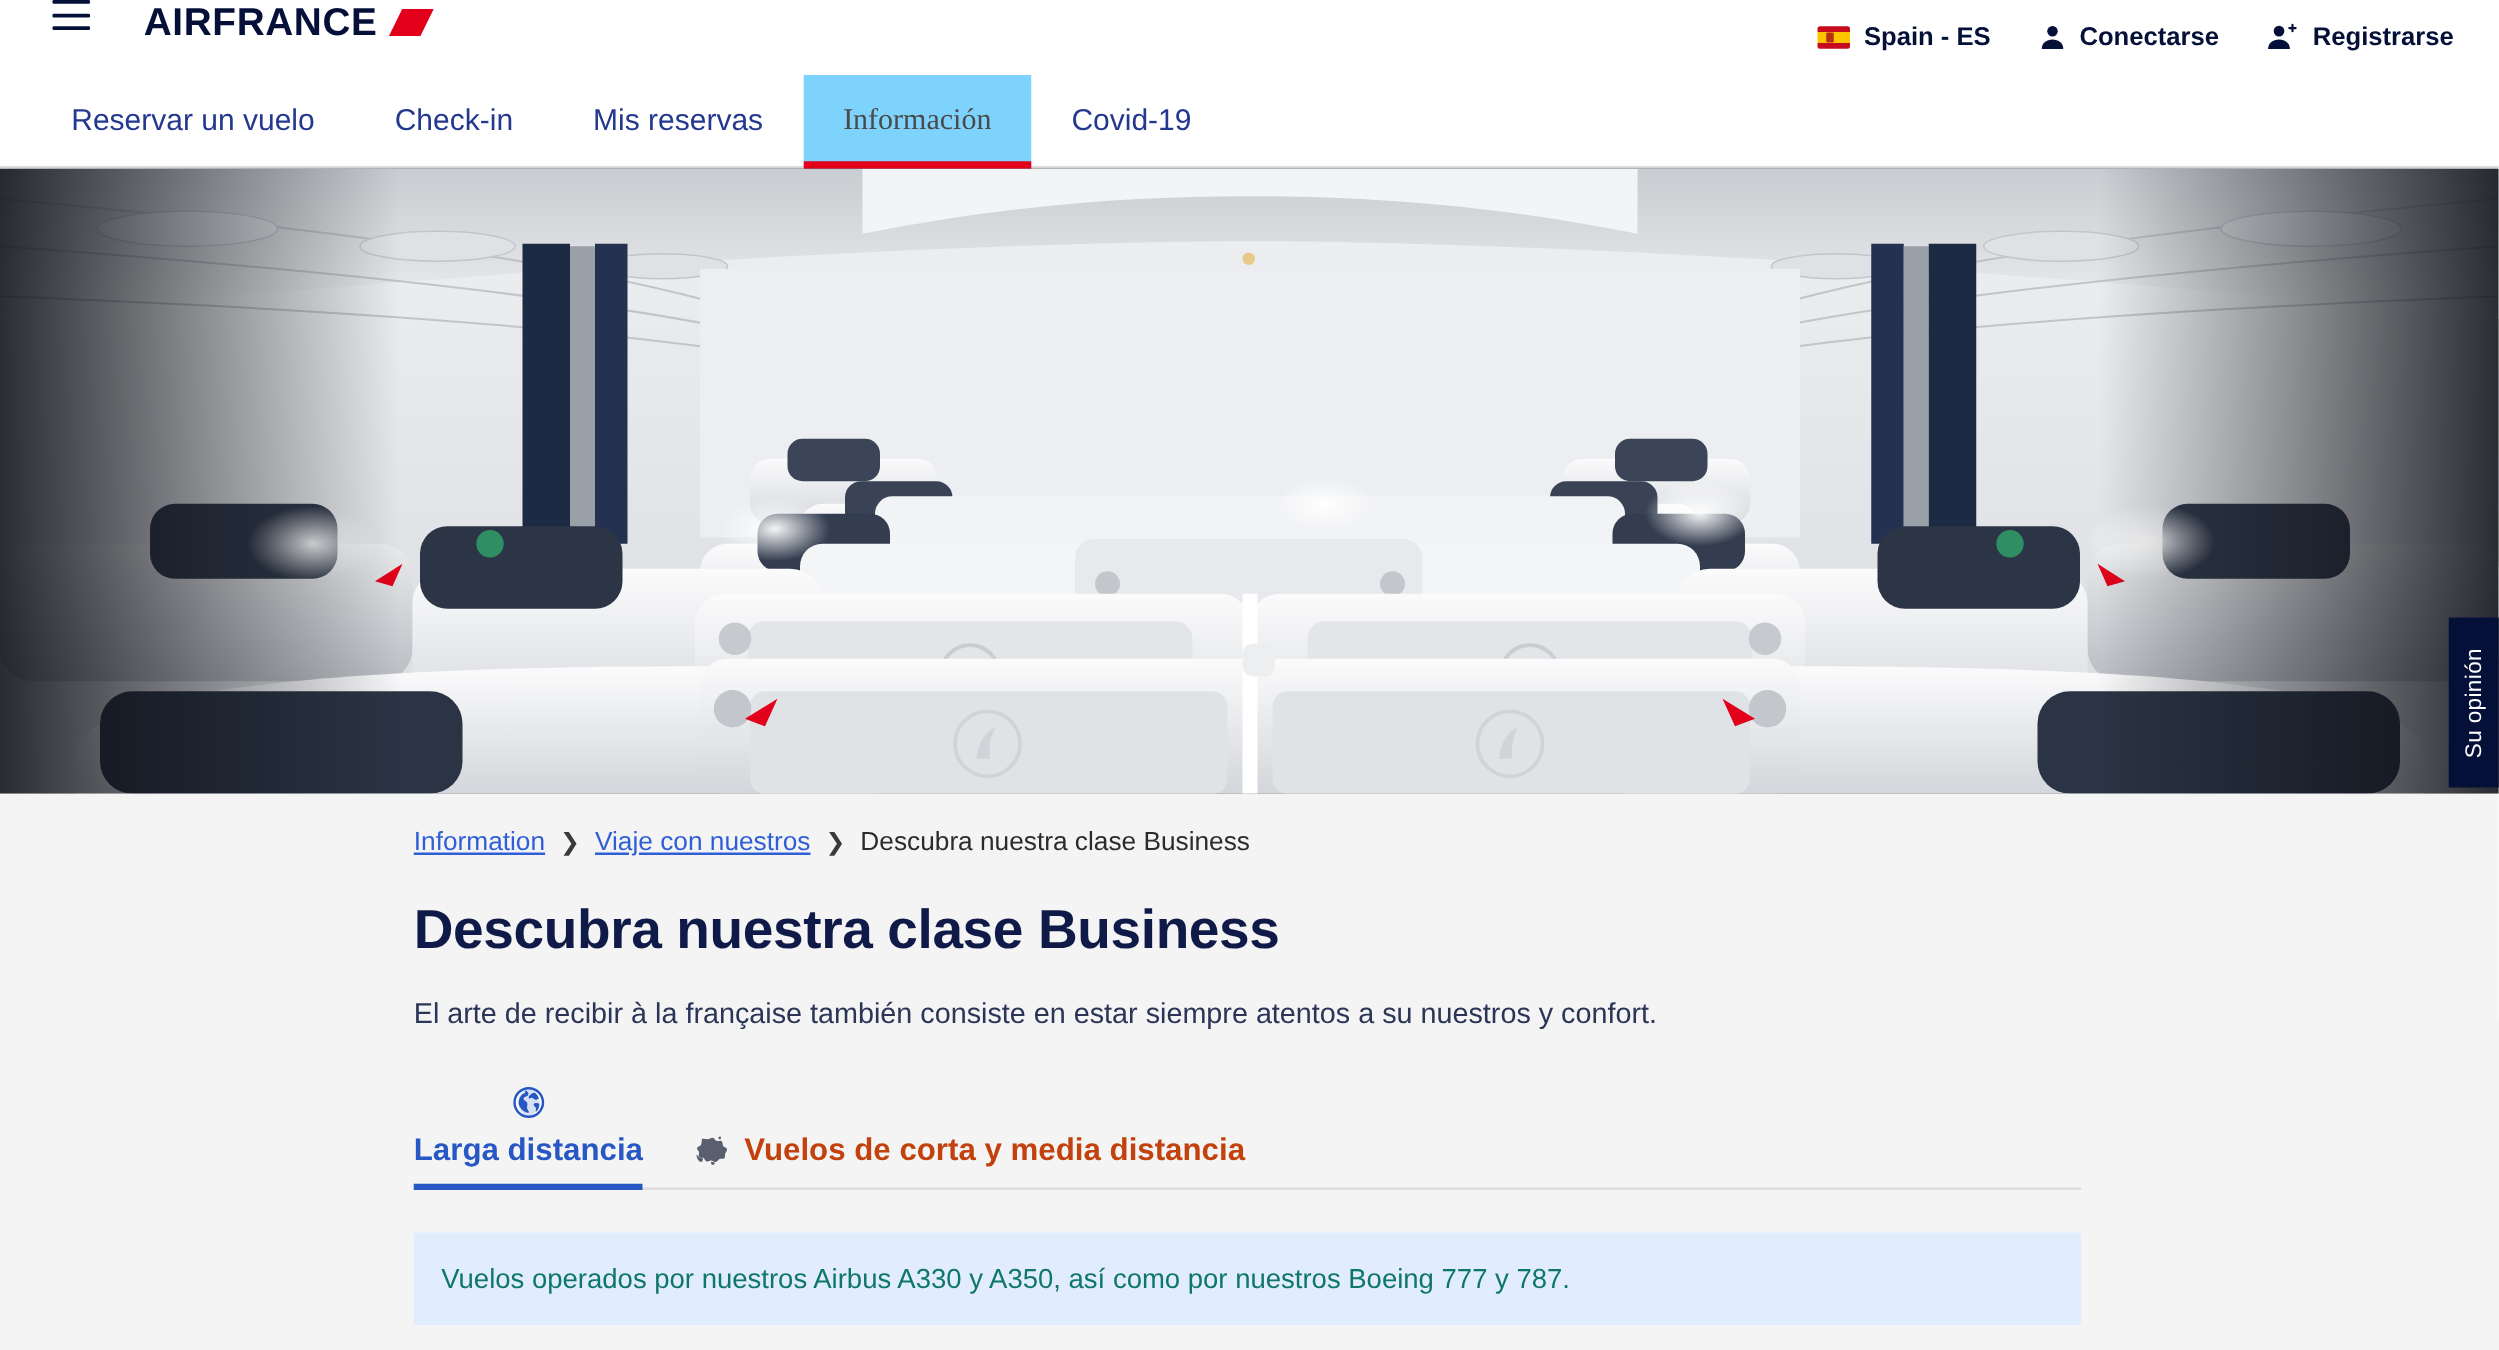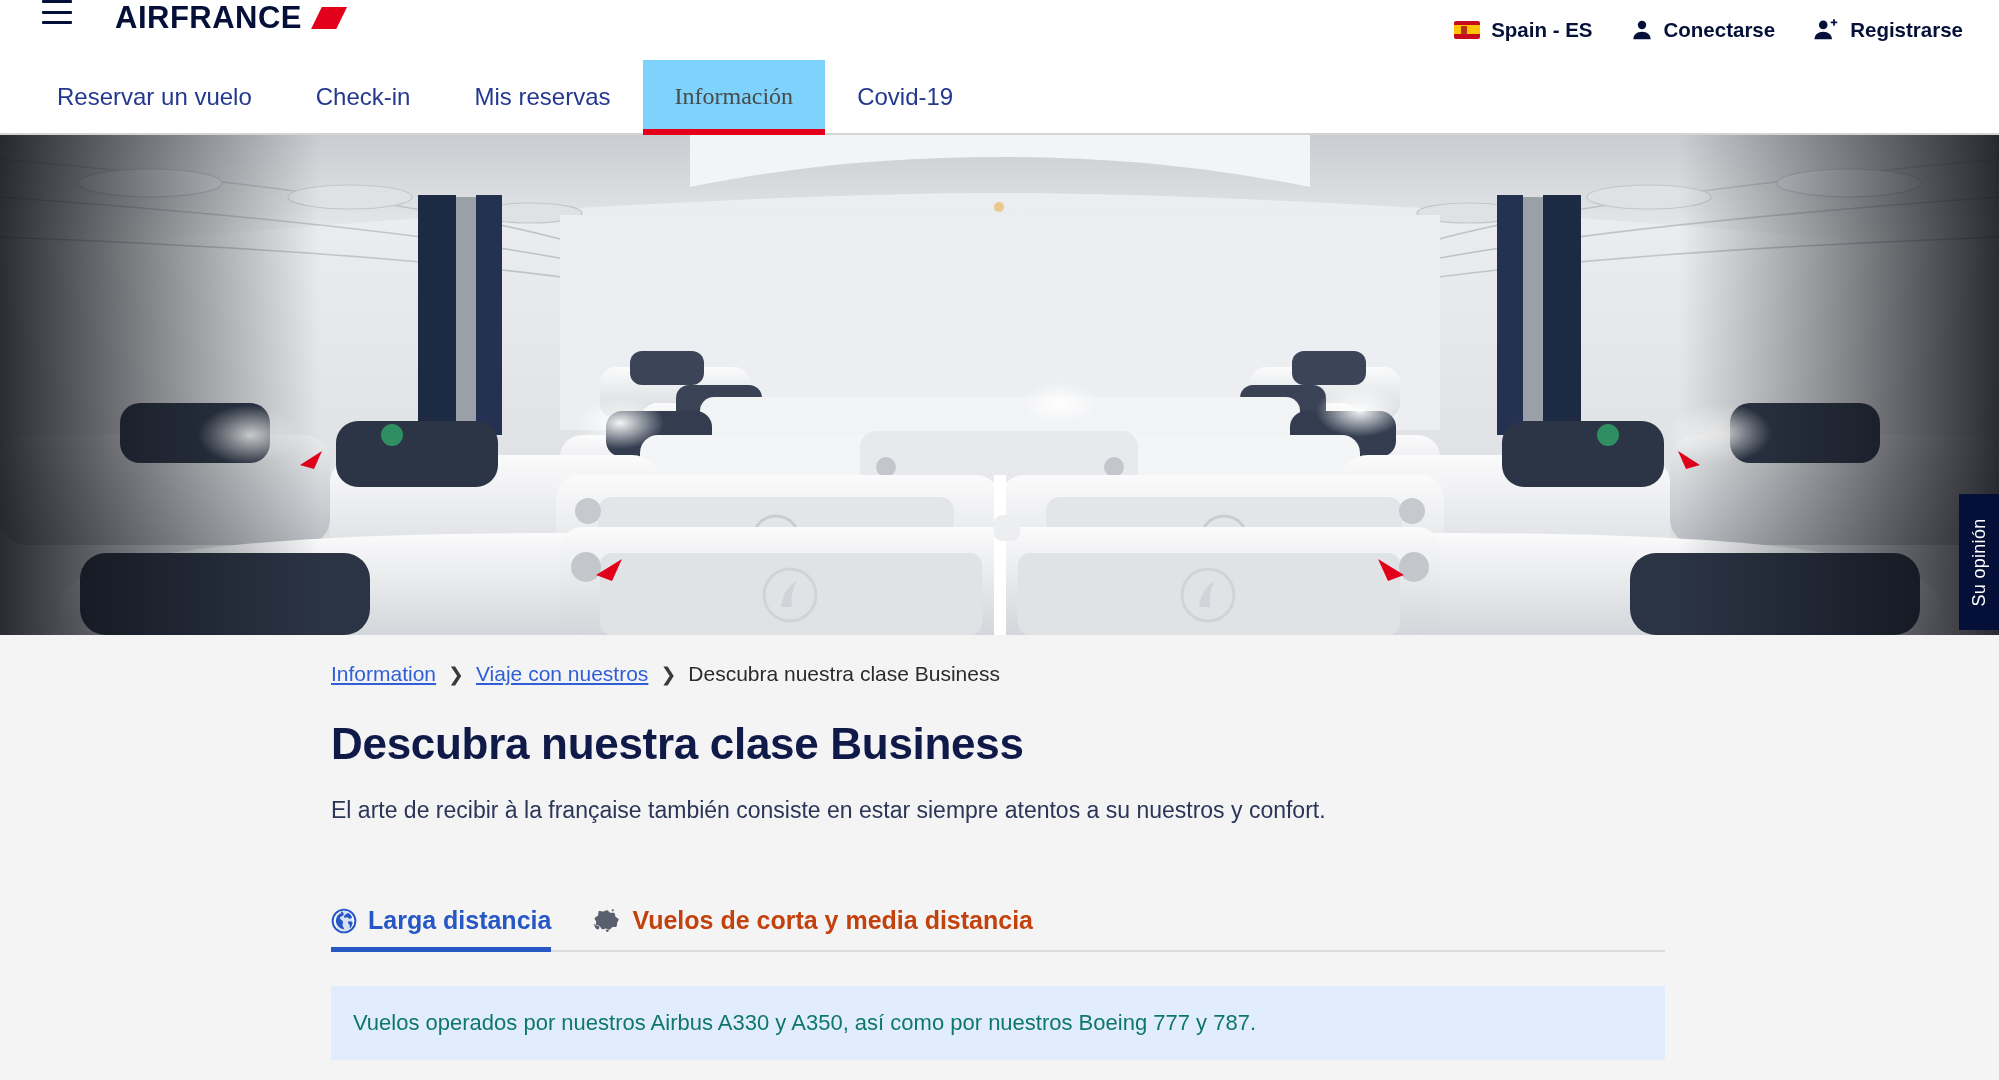--- a/index.html
+++ b/index.html
@@ -142,21 +142,21 @@
     border-bottom: 2px solid #dddddd;
     position: relative;
   }
   .subtab {
     display: flex; align-items: center; gap: 11px;
     padding-bottom: 15px;
     font-size: 25px; font-weight: 700;
     cursor: pointer; position: relative;
     white-space: nowrap;
   }
-  .subtab.active { color: #2657c4; }
+  .subtab.active { color: #2657c4; flex-direction: column; }
   .subtab.inactive { color: #c2410c; margin-top: 40px; }
   .subtab.active::after {
     content: ""; position: absolute; left: 0; right: 0; bottom: -2px;
     height: 5px; background: #2657c4;
   }
   .globe-icon { width: 26px; height: 26px; flex: none; }
   .europe-icon { width: 30px; height: 26px; flex: none; }
 
   .info-banner {
     margin-top: 34px;

